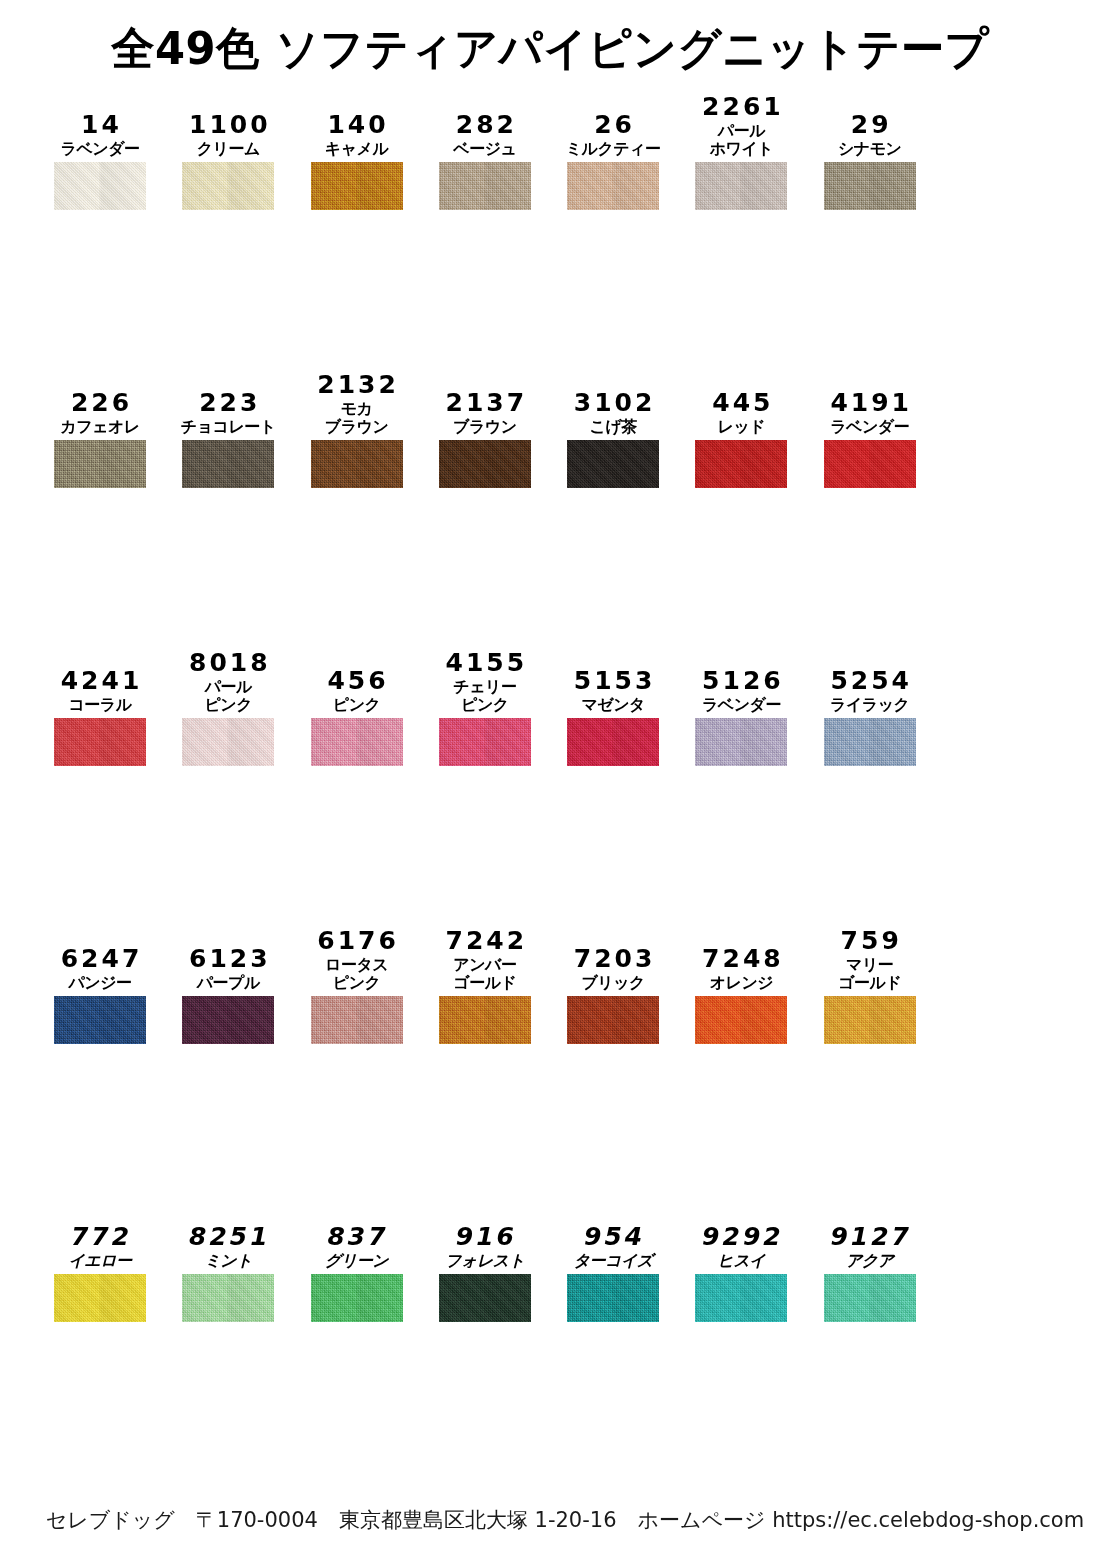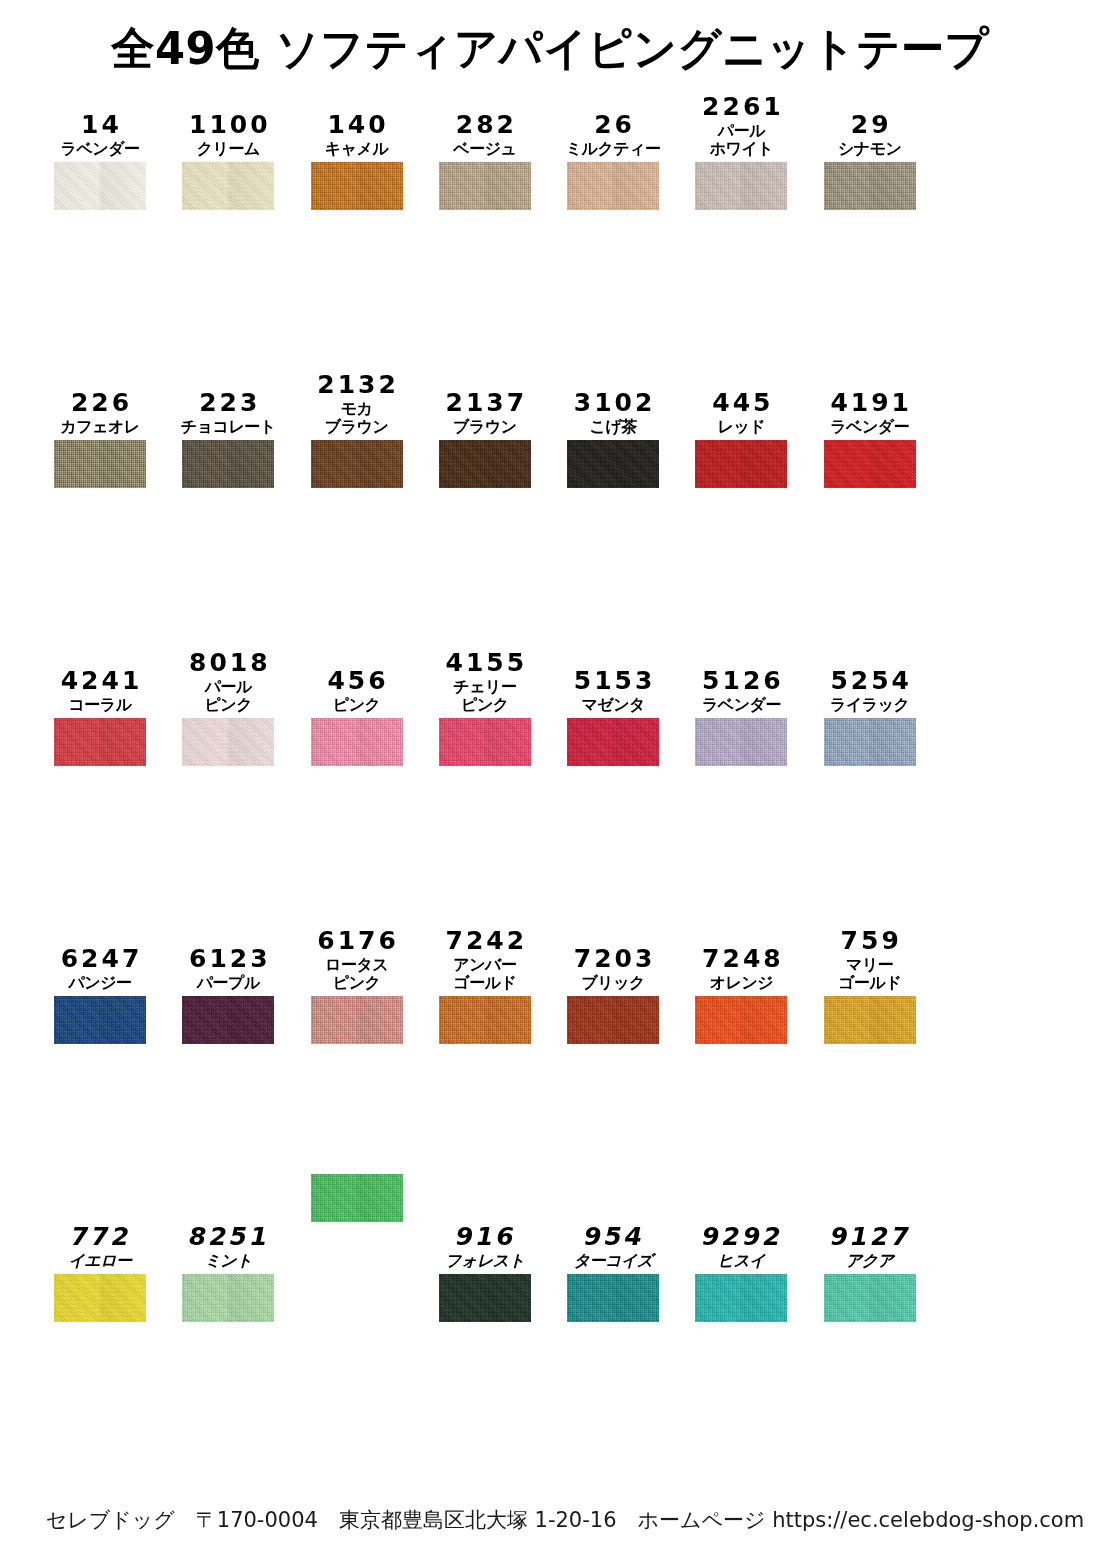--- a/index.html
+++ b/index.html
@@ -502,20 +502,26 @@
           <div class="code">8251</div>
           <div class="name">
             <span class="nline">ミント</span>
           </div>
         </div>
         <div class="chip-wrap">
           <div class="chip" style="background-color: rgb(164, 219, 160);"></div>
         </div>
       </div>
       <div class="swatch-cell">
+        <div class="cell-labels">
+          <div class="code">837</div>
+          <div class="name">
+            <span class="nline">グリーン</span>
+          </div>
+        </div>
         <div class="chip-wrap">
           <div class="chip" style="background-color: rgb(76, 188, 99);"></div>
         </div>
       </div>
       <div class="swatch-cell">
         <div class="cell-labels">
           <div class="code">916</div>
           <div class="name">
             <span class="nline">フォレスト</span>
           </div>

